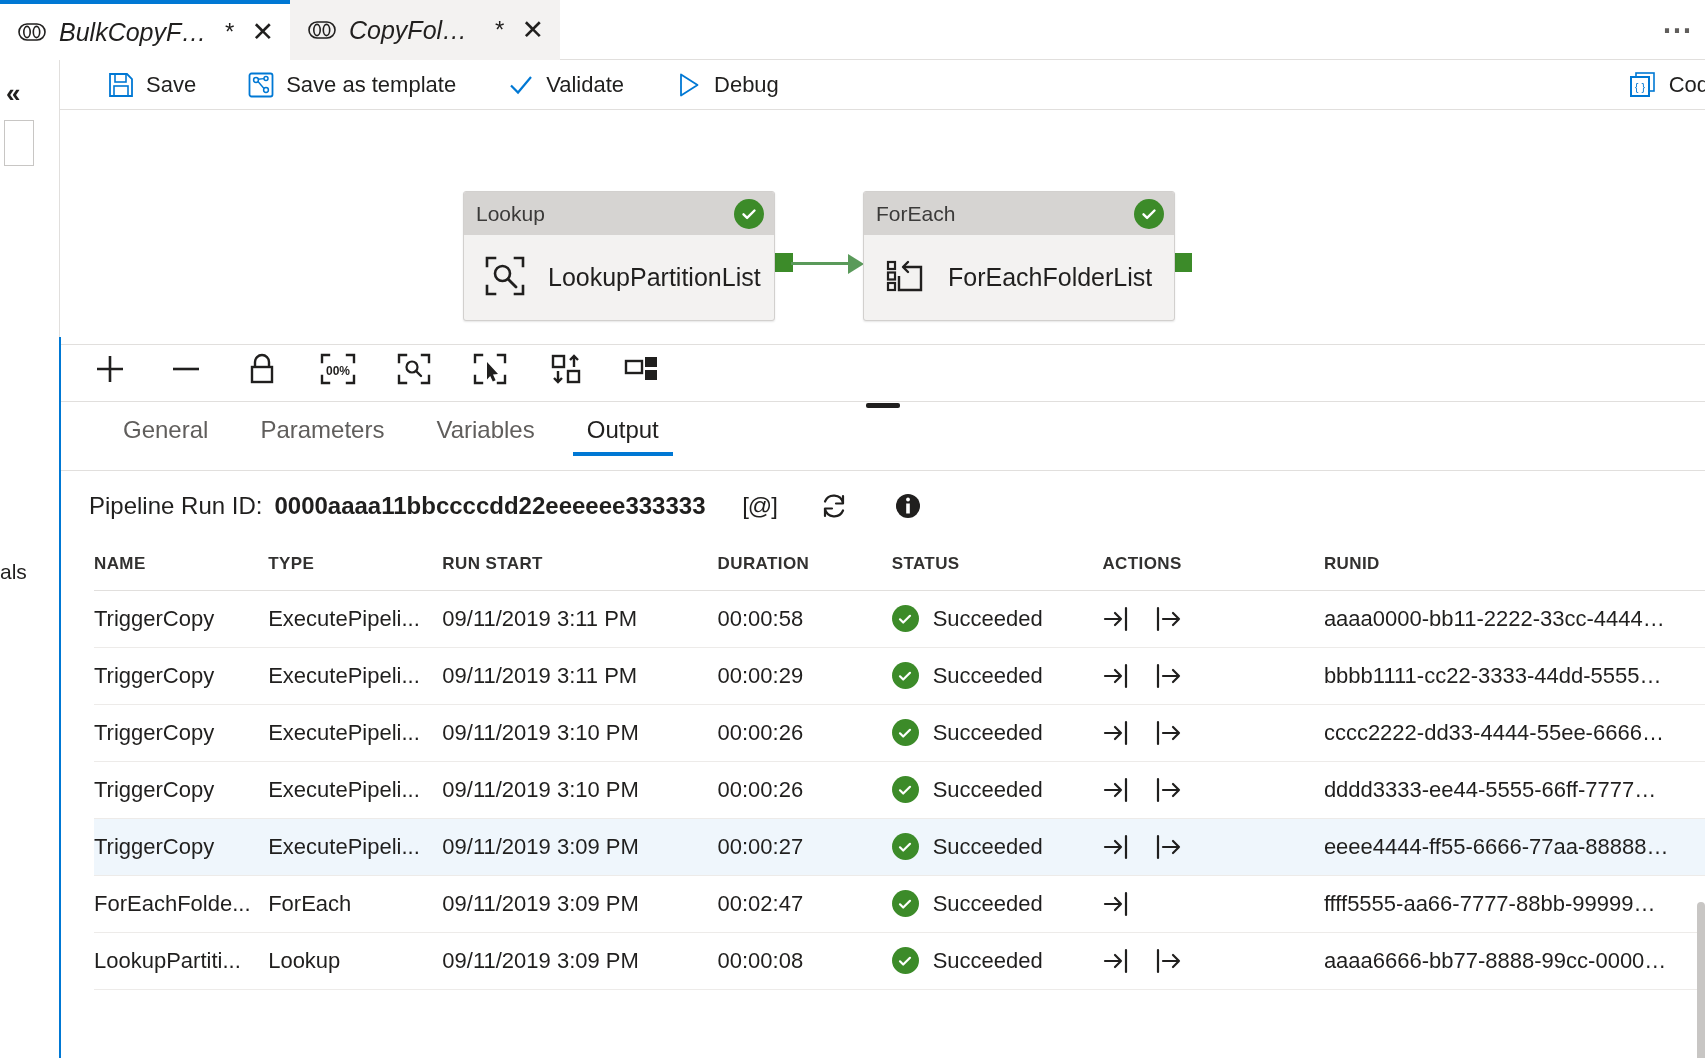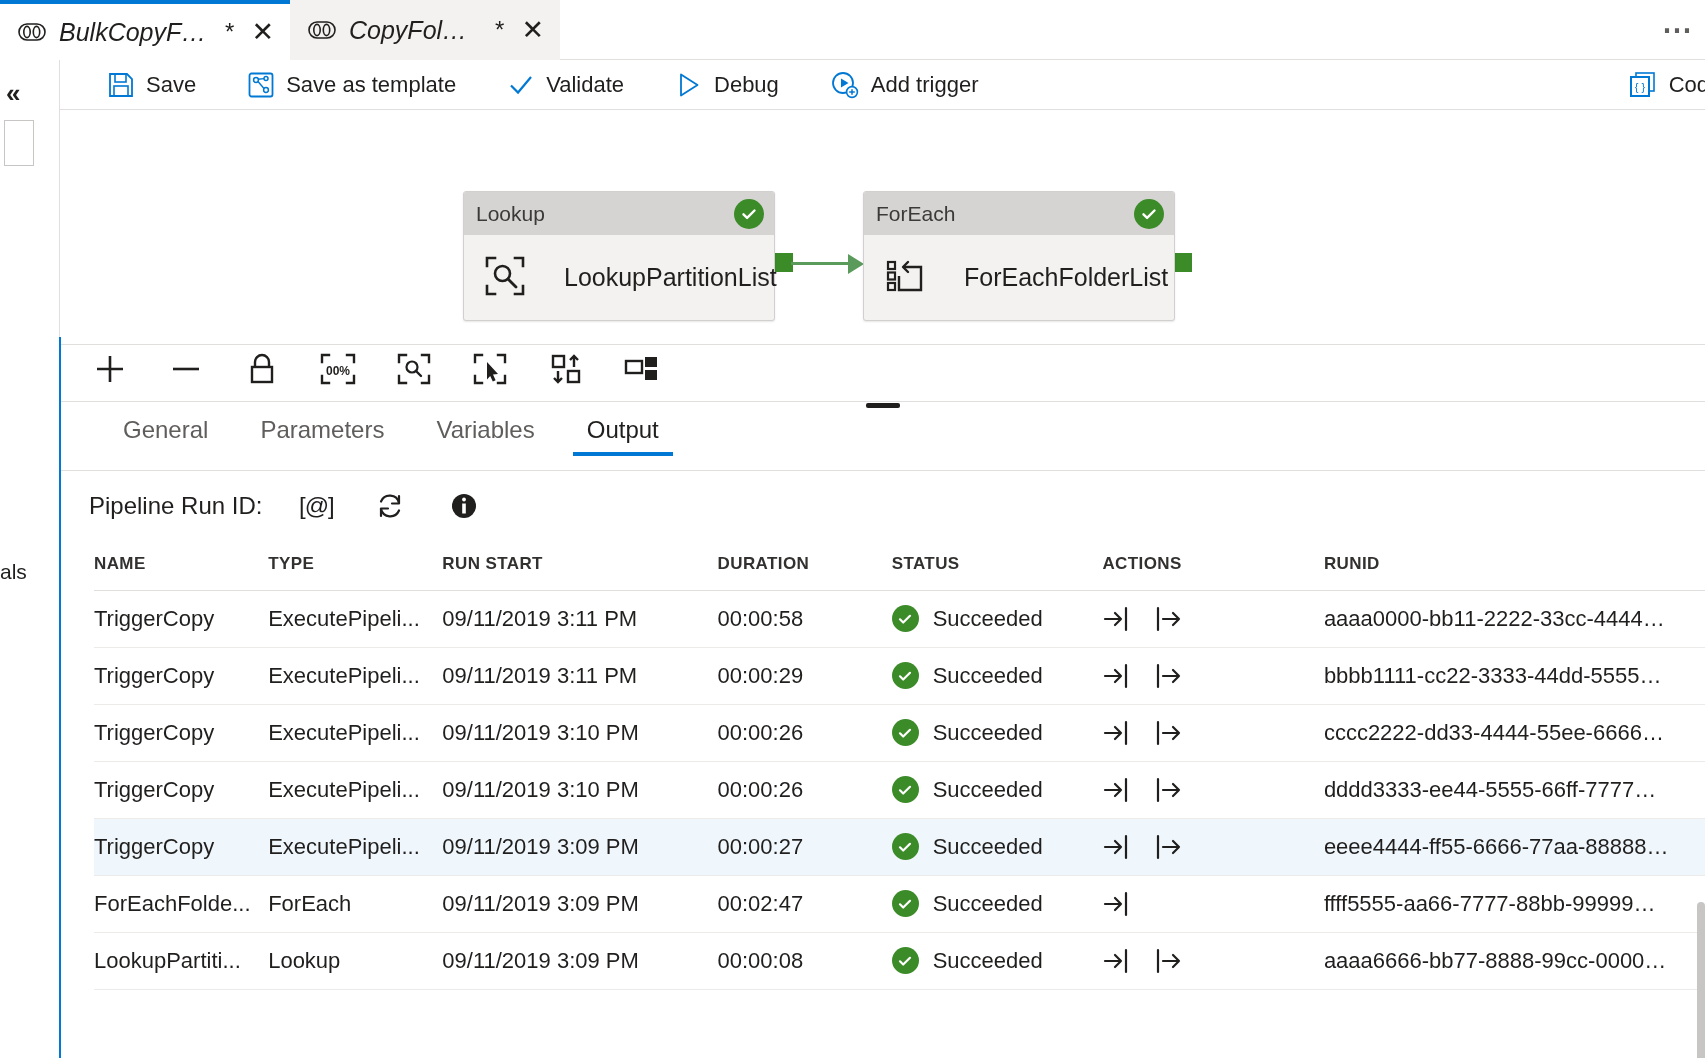--- a/index.html
+++ b/index.html
@@ -95,21 +95,21 @@
     border-radius: 2px 2px 0 0;
   }
   .act-type { font-size: 21px; color: #3b3a39; }
   .act-status {
     position: absolute; right: 10px; top: 50%; transform: translateY(-50%);
     width: 30px; height: 30px; border-radius: 50%;
     background: #3c8b29;
     display: flex; align-items: center; justify-content: center;
   }
   .act-body {
-    height: 85px; display: flex; align-items: center; gap: 38px; padding: 16px 20px;
+    height: 85px; display: flex; align-items: center; gap: 22px; padding: 16px 20px;
   }
   .act-name { font-size: 25px; color: #201f1e; white-space: nowrap; }
   .conn-line {
     position: absolute; height: 3px; background: #5a9a5a;
   }
   .conn-arrow {
     position: absolute; width: 0; height: 0;
     border-top: 10px solid transparent; border-bottom: 10px solid transparent;
     border-left: 16px solid #5a9a5a;
   }
@@ -274,31 +274,20 @@
 
     <div class="cmd">
       <span>
         <svg width="26" height="26" viewBox="0 0 26 26">
           <path d="M5 2.5L21.5 13 5 23.5z" fill="none" stroke="#0078d4" stroke-width="1.8" stroke-linejoin="round"></path>
         </svg>
       </span>
       <span>Debug</span>
     </div>
 
-    <div class="cmd">
-      <span>
-        <svg width="28" height="28" viewBox="0 0 28 28">
-          <circle cx="12" cy="12" r="10" fill="none" stroke="#0078d4" stroke-width="1.8"></circle>
-          <path d="M10 7.5l7.5 4.5L10 16.5z" fill="#0078d4"></path>
-          <circle cx="21" cy="21" r="5.4" fill="#fff" stroke="#0078d4" stroke-width="1.6"></circle>
-          <path d="M21 18.2v5.6M18.2 21h5.6" stroke="#0078d4" stroke-width="1.5"></path>
-        </svg>
-      </span>
-      <span>Add trigger</span>
-    </div>
 
     <div class="cmd cmd-code">
       <span>
         <svg width="28" height="28" viewBox="0 0 28 28">
           <rect x="7" y="2" width="18" height="18" fill="none" stroke="#0078d4" stroke-width="1.6"></rect>
           <rect x="2" y="6" width="18" height="19" fill="#fff" stroke="#0078d4" stroke-width="2"></rect>
           <text x="11" y="20" font-size="11" fill="#0078d4" font-family="Liberation Sans, sans-serif" text-anchor="middle">{ }</text>
         </svg>
       </span>
       <span>Cod</span>
@@ -415,20 +404,21 @@
 
     <div class="paneltabs">
       <div class="ptab">General</div>
       <div class="ptab">Parameters</div>
       <div class="ptab">Variables</div>
       <div class="ptab sel">Output</div>
     </div>
 
     <div class="runidbar">
       <span class="runid-label">Pipeline Run ID:</span>
+      <span class="runid-value">0000aaaa11bbccccdd22eeeeee333333</span>
 
       <span class="runid-icon">
         <span class="at-glyph">[@]</span>
       </span>
 
       <span class="runid-icon">
         <svg width="30" height="30" viewBox="0 0 30 30">
           <path d="M24 12A9.5 9.5 0 006 10.5" fill="none" stroke="#201f1e" stroke-width="2.2" stroke-linecap="round"></path>
           <path d="M6 18a9.5 9.5 0 0018 1.5" fill="none" stroke="#201f1e" stroke-width="2.2" stroke-linecap="round"></path>
           <path d="M24 5v7.5h-7" fill="none" stroke="#201f1e" stroke-width="2.2" stroke-linecap="round" stroke-linejoin="round"></path>

